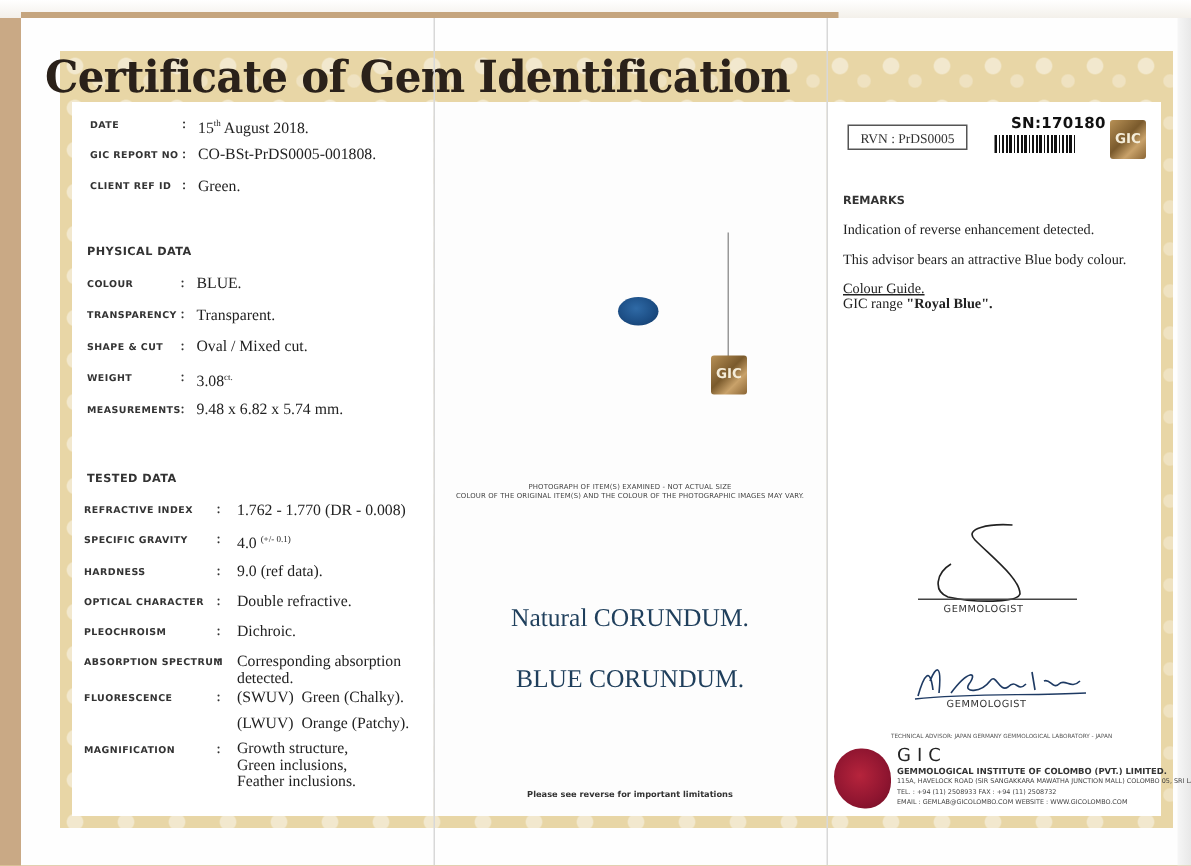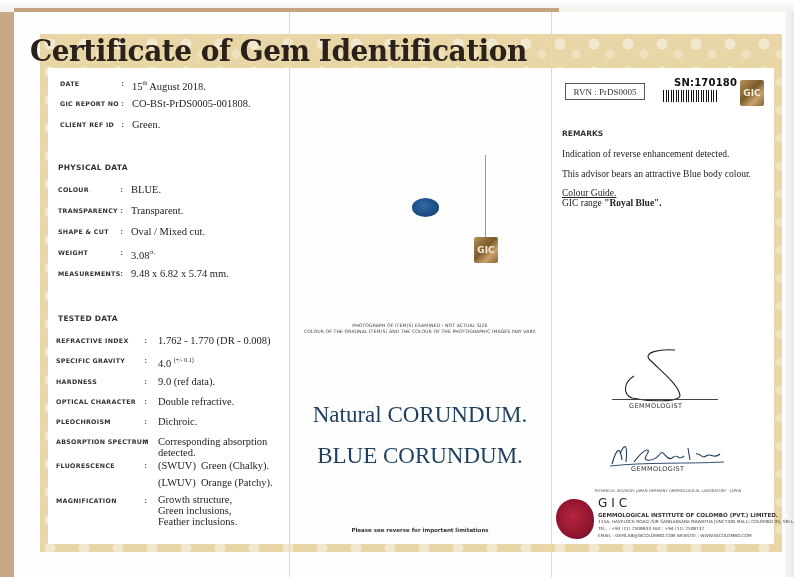--- a/index.html
+++ b/index.html
@@ -81,21 +81,21 @@
     color:#f4ecd8; font-family:"DejaVu Sans", sans-serif; font-size:9px;
     font-weight:bold; display:flex; align-items:center; justify-content:center;
     border-radius:2px;
   }
   .caption-small {
     position:absolute; font-family:"DejaVu Sans", sans-serif; font-size:4.6px;
     color:#444; text-transform:uppercase; white-space:nowrap; letter-spacing:0.1px;
   }
   .big-id {
     position:absolute; left:289px; width:262px; text-align:center;
-    font-family:"Liberation Serif", serif; font-size:23px; color:#1f3f5c;
+    font-family:"Liberation Serif", serif; font-size:17px; color:#1f3f5c;
   }
   .limitations {
     position:absolute; left:289px; top:527px; width:262px; text-align:center;
     font-family:"DejaVu Sans", sans-serif; font-size:5.5px; font-weight:bold; color:#333;
   }
   .rvn {
     position:absolute; left:565px; top:83px; width:78px; height:15px;
     border:1px solid #555; font-family:"Liberation Serif", serif; font-size:9px;
     color:#333; display:flex; align-items:center; justify-content:center;text-align:right;
   }

